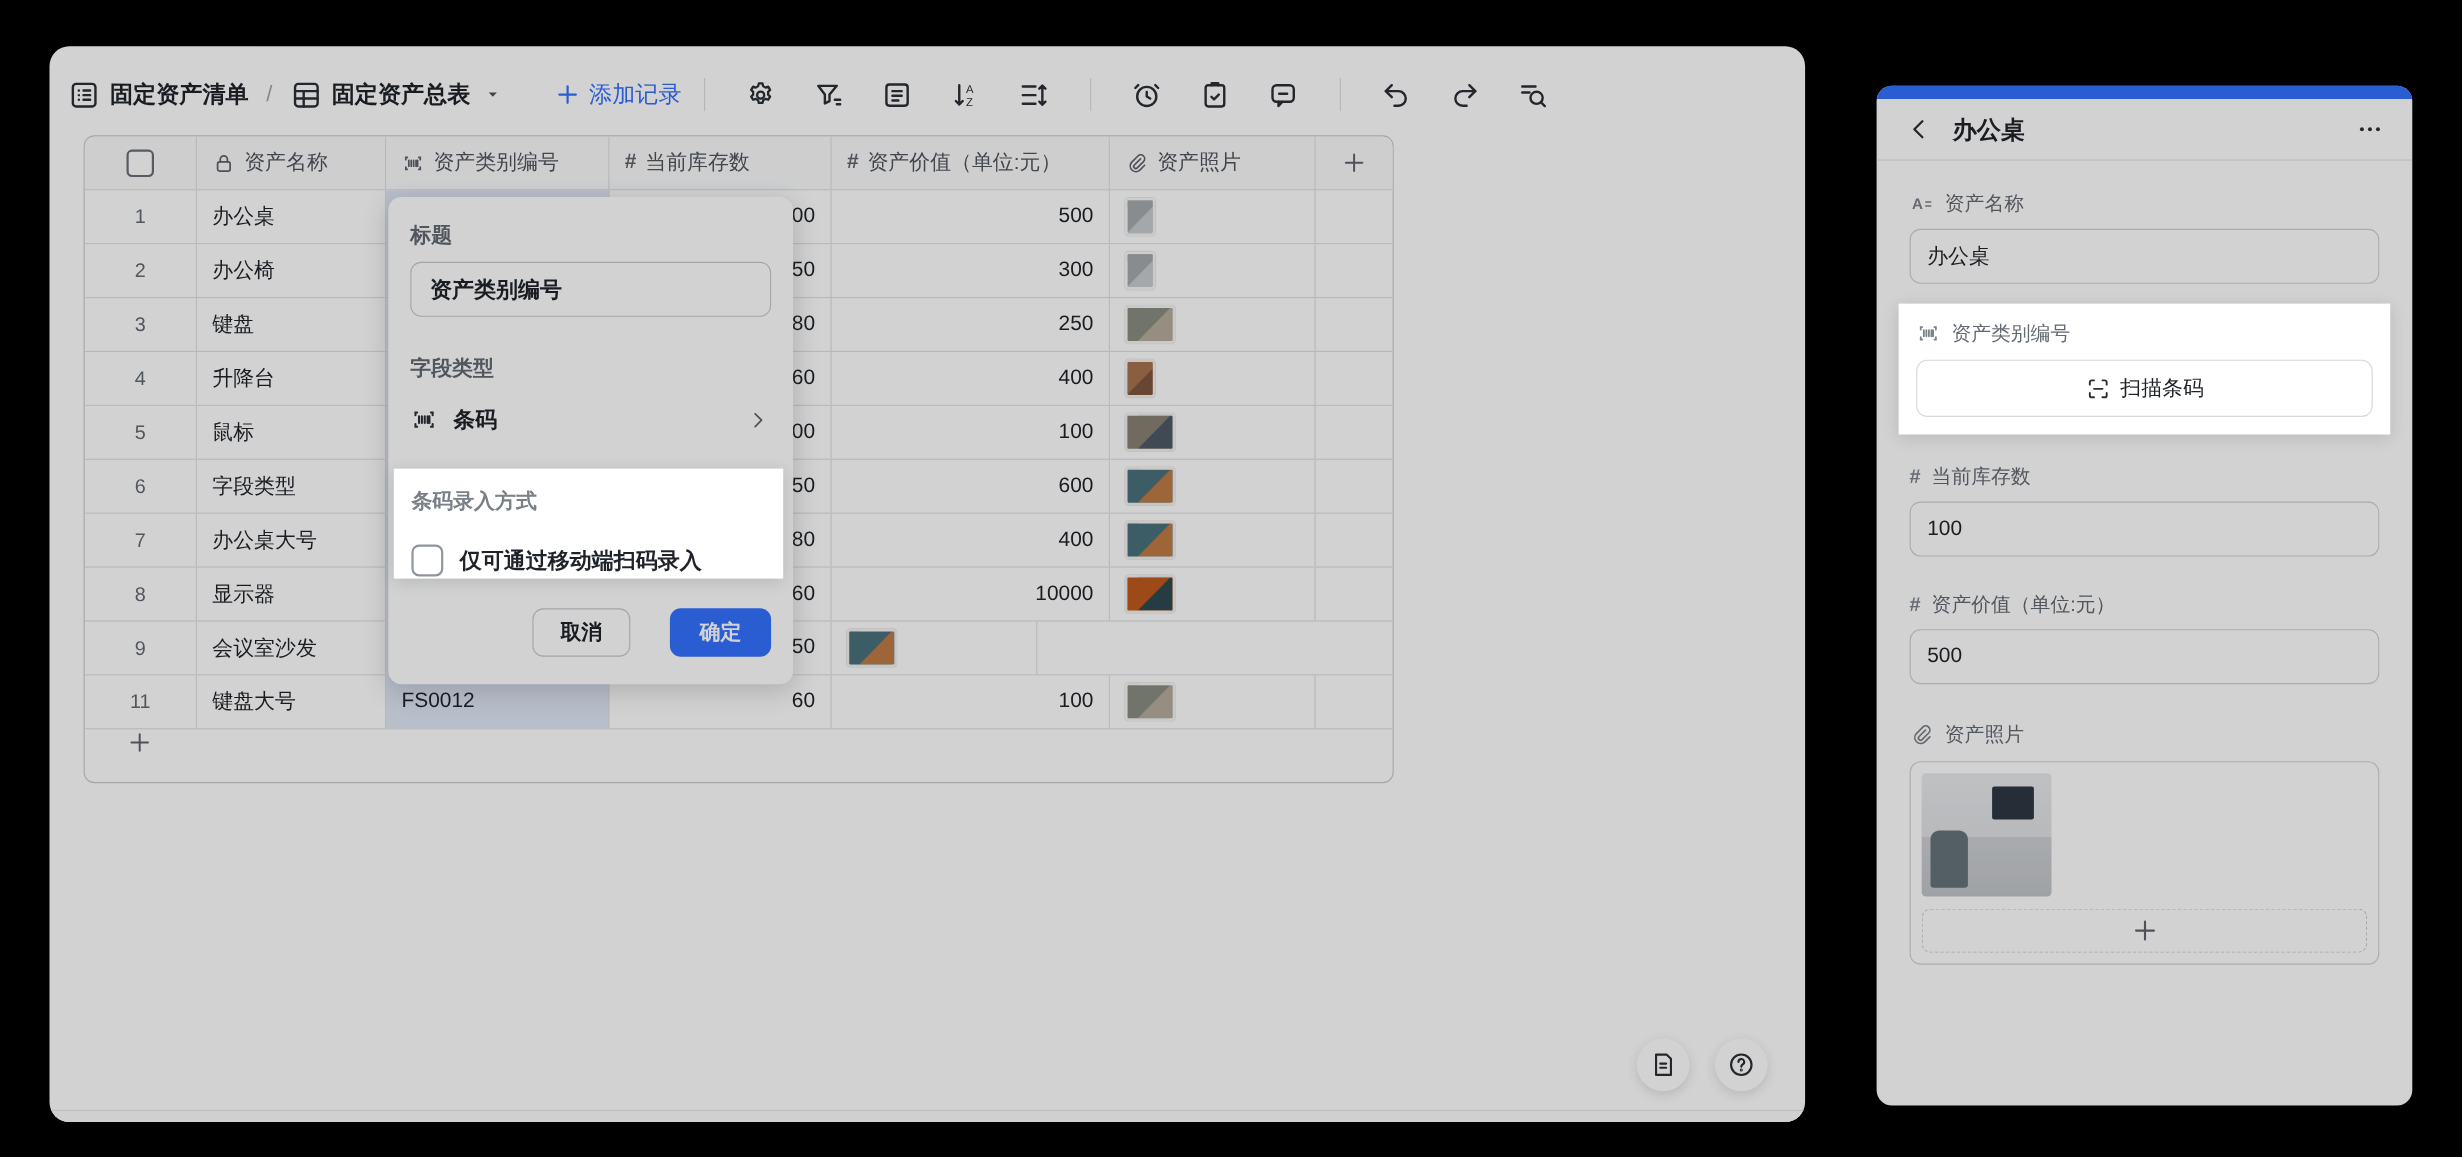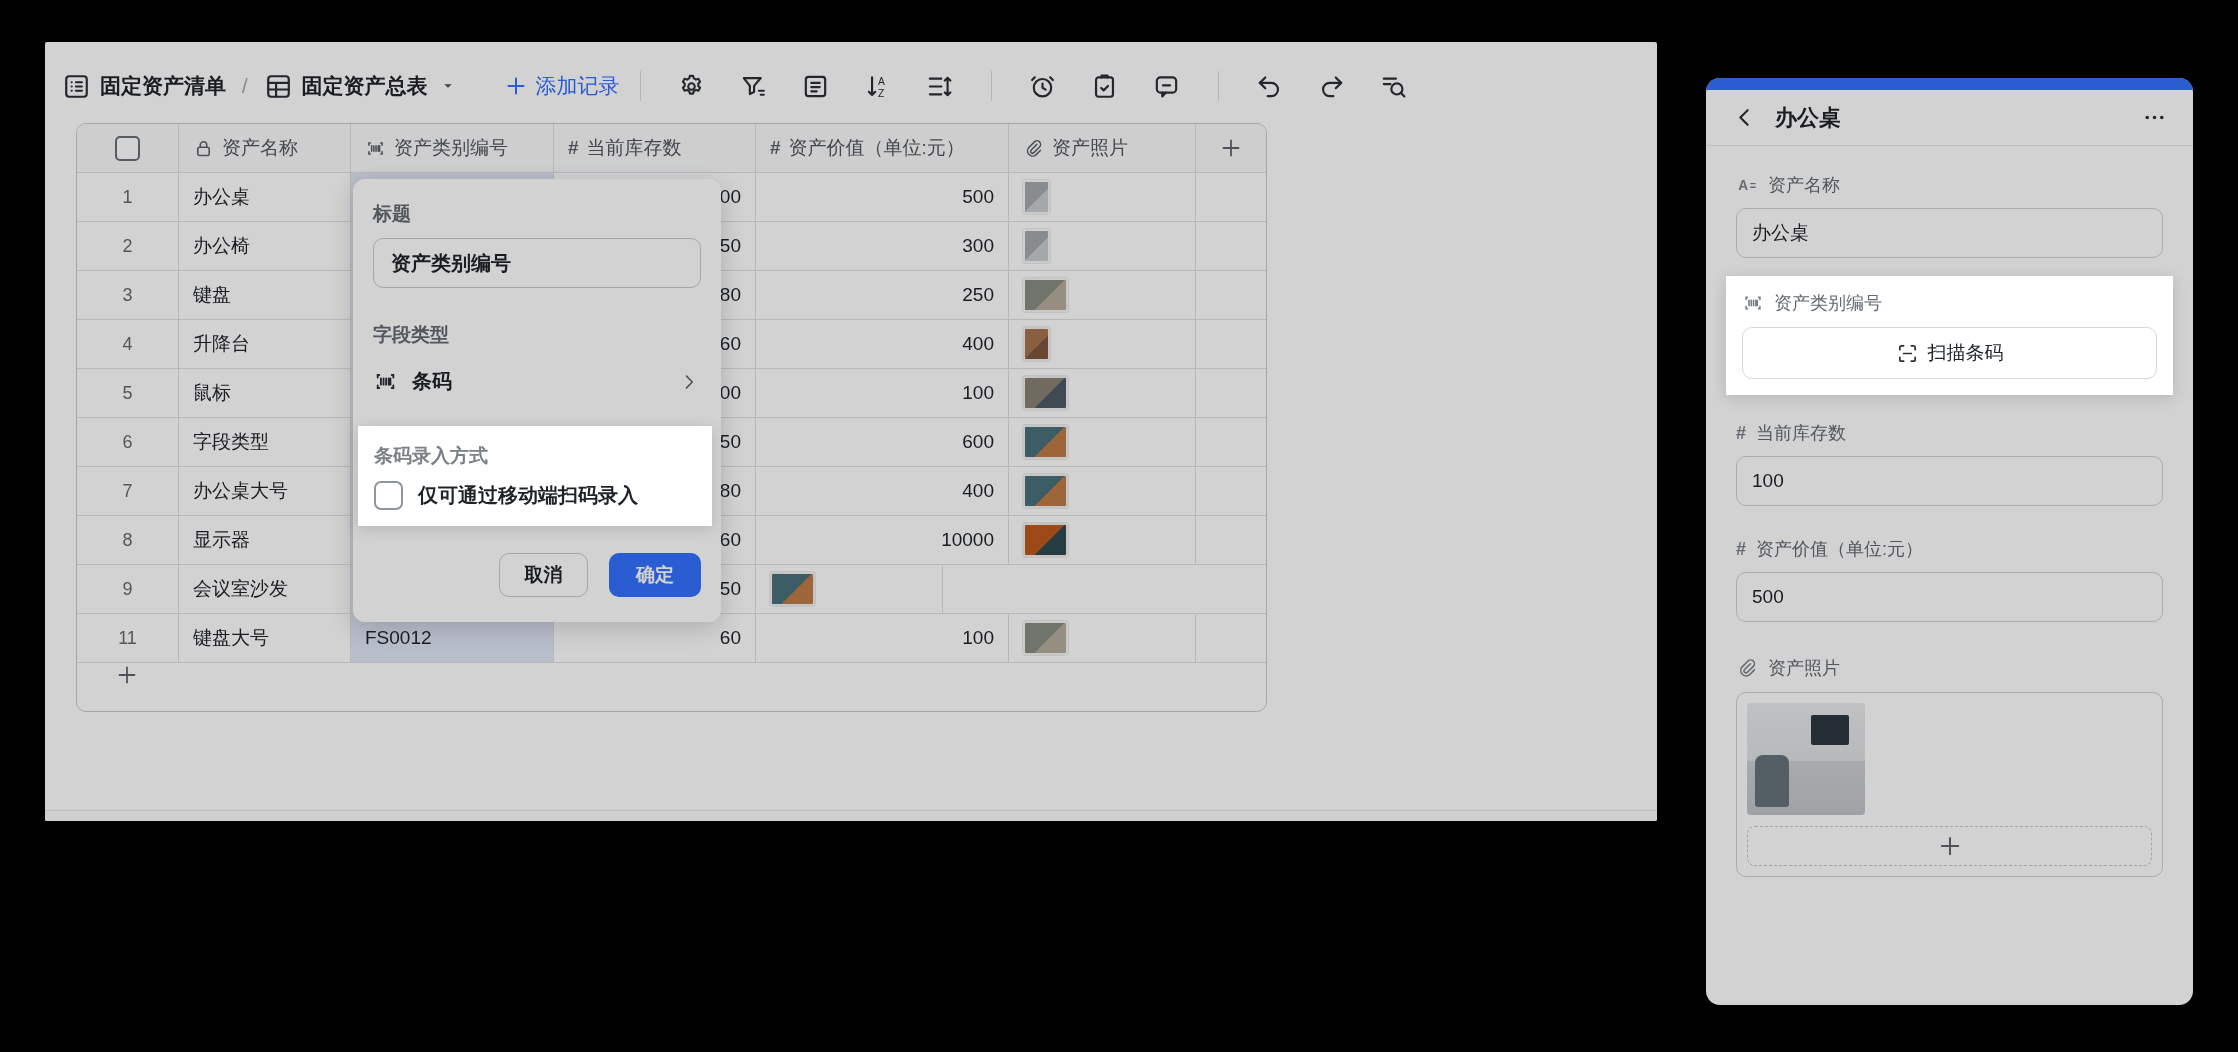--- a/index.html
+++ b/index.html
@@ -2,22 +2,22 @@
 <html style="--accent: #3370ff; --colsel: #e1e7f7;"><head>
 <meta charset="utf-8">
 <style>
   html,body{margin:0;padding:0;background:#000;}
   #screen{position:relative;width:2238px;height:1052px;background:#000;overflow:hidden;
           font-family:"Liberation Sans","DejaVu Sans",sans-serif;color:var(--text);}
   :root{--accent:#3370ff;--text:#1f2329;--text2:#646a73;--headtext:#51565e;--line:#dee0e3;
         --colsel:#e1e7f7;--border:#c9ccd1;}
 
   
-  .canvas{position:absolute;left:45px;top:42px;width:1596px;height:779px;background:#fff;
-          border-radius:2px;overflow:hidden;padding-left:16px;}
+  .canvas{position:absolute;left:45px;top:42px;width:1596px;height:978px;background:#fff;
+          border-radius:18px;overflow:hidden;}
   .toolbar{position:absolute;left:17px;top:15px;height:58px;right:10px;display:flex;align-items:center;}
   .toolbar .ticon{width:29px;height:29px;color:#2b2f36;flex:none;}
   .bc-label{font-size:21px;font-weight:600;color:var(--text);margin:0 10px 0 9px;white-space:nowrap;}
   .bc-sep{color:#a2a7ad;font-size:20px;margin:0 6px;}
   .caret{width:16px;height:16px;color:#4e5archive3;color:#4e5359;margin-left:2px;}
   .addrec{display:flex;align-items:center;gap:8px;color:var(--accent);font-size:21px;font-weight:500;
           margin-left:48px;white-space:nowrap;}
   .addrec svg{width:24px;height:24px;}
   .vsep{width:1px;height:30px;background:#dcdee1;margin:0 20px;flex:none;}
   .tbtn{width:62px;display:flex;justify-content:center;flex:none;}
@@ -56,23 +56,23 @@
   .pp-title{padding-top:22px;}
   .pp-input{margin:11px 20px 0;height:48px;border:1.5px solid #c6c9ce;border-radius:10px;display:flex;
             align-items:center;padding-left:17px;font-size:20px;color:var(--text);}
   .pp-type-label{margin-top:34px;}
   .pp-type{margin:20px 22px 0 20px;display:flex;align-items:center;gap:14px;font-size:20px;color:var(--text);}
   .pp-type svg.bc{width:25px;height:25px;color:#2b2f36;}
   .pp-type .chev{margin-left:auto;width:20px;height:20px;color:#5f646b;}
   .spotlight{position:absolute;left:5px;right:9px;top:247px;height:100px;background:#fff;z-index:60;
              box-shadow:0 3px 14px rgba(31,35,41,.16);box-sizing:border-box;padding:17px 0 0 16px;}
   .sl-label{font-size:19px;color:#7a8087;}
-  .sl-check{display:flex;align-items:center;gap:15px;margin-top:12px;font-size:20px;color:var(--text);}
+  .sl-check{display:flex;align-items:center;gap:15px;margin-top:26px;font-size:20px;color:var(--text);}
   .sl-check .cb2{width:25px;height:25px;border:2px solid #8f959e;border-radius:7px;background:#fff;flex:none;}
-  .pp-btns{position:absolute;right:20px;bottom:25px;display:flex;gap:21px;}
+  .pp-btns{position:absolute;right:20px;bottom:25px;display:flex;gap:36px;}
   .btn{height:44px;border-radius:10px;display:flex;align-items:center;justify-content:center;
        font-size:19px;box-sizing:border-box;}
   .btn-cancel{width:89px;border:1.5px solid #c6c9ce;color:var(--text);background:#fff;}
   .btn-ok{width:92px;background:var(--accent);color:#fff;}
 
   
   .fab{position:absolute;width:48px;height:48px;border-radius:50%;background:#fff;display:flex;
        align-items:center;justify-content:center;box-shadow:0 3px 10px rgba(31,35,41,.14);}
   .fab svg{width:26px;height:26px;color:#2b2f36;}
   .fab.doc{left:1443px;top:902px;}

